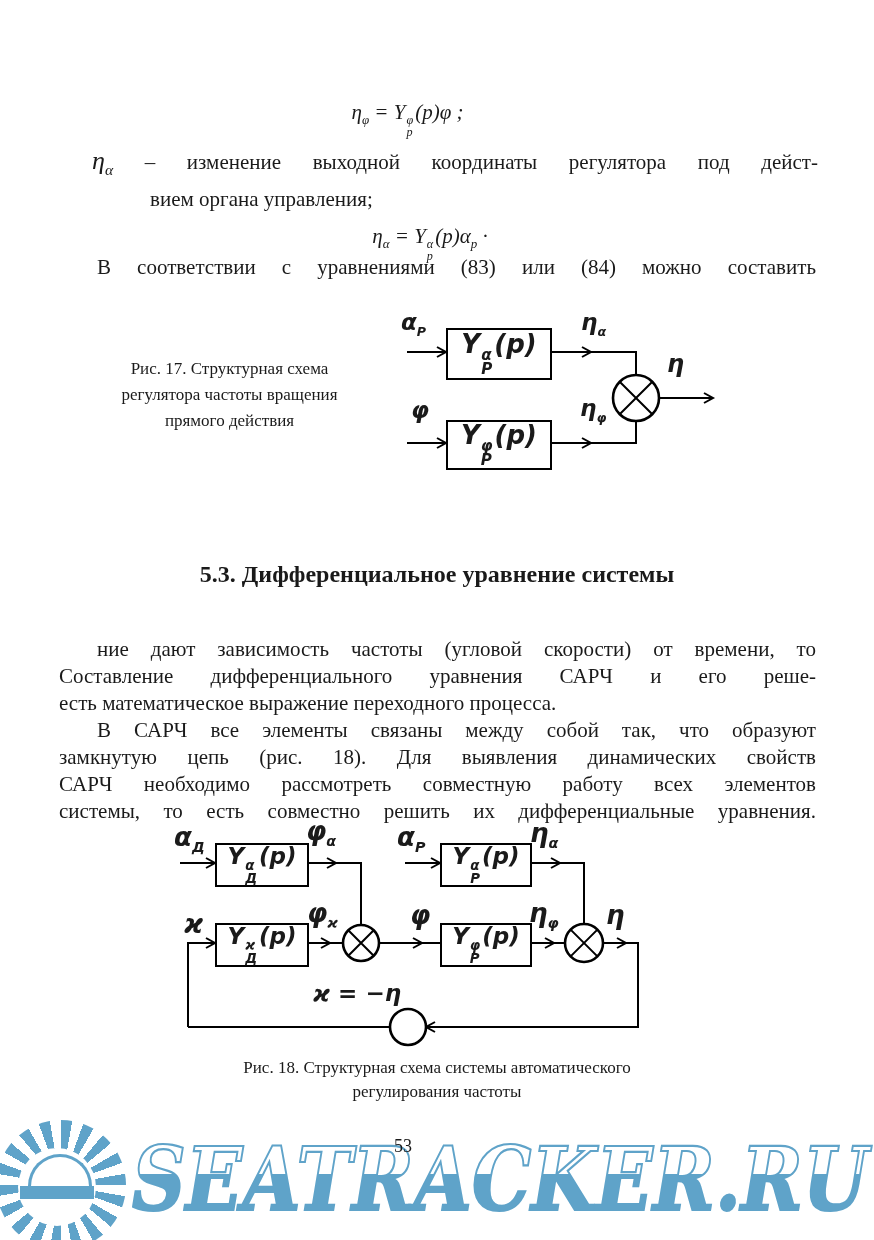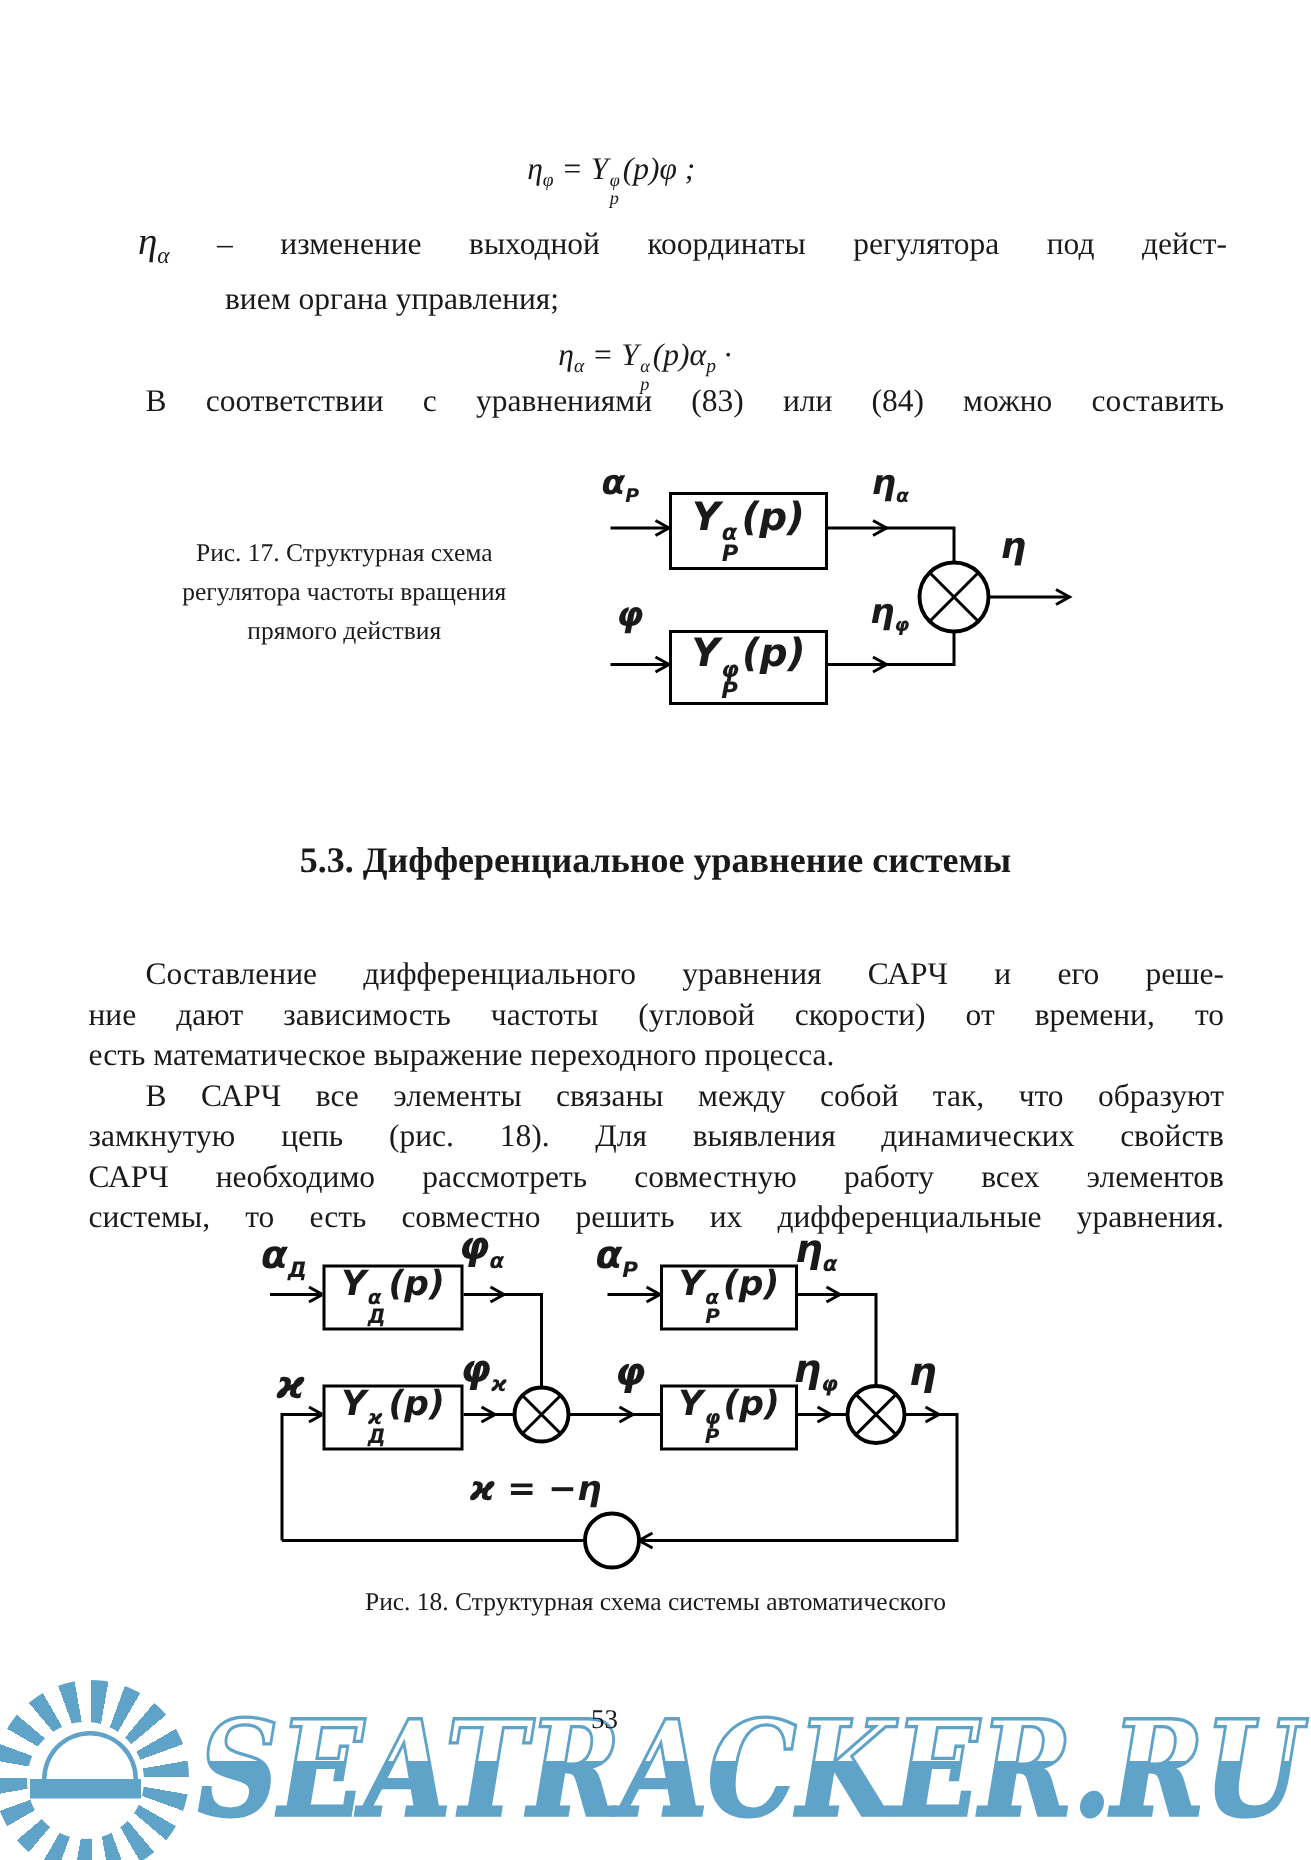--- a/index.html
+++ b/index.html
@@ -140,22 +140,22 @@
     <span class="slabel" style="left:16px; top:94px; font-size:23px;"><span>φ</span></span>
     <span class="slabel" style="left:185px; top:92px; font-size:23px;"><span>η</span><sub>φ</sub></span>
     <span class="slabel" style="left:272px; top:47px; font-size:24px;"><span>η</span></span>
   </div>
 
   <div class="abs heading" style="left:0; top:562px; width:874px;">
       <div class="tline">5.3. Дифференциальное уравнение системы</div>
     </div>
 
   <div class="abs para" style="left:59px; top:636px; width:757px;">
+      <div class="tline">ние дают зависимость частоты (угловой скорости) от времени, то</div>
       <div class="tline">Составление дифференциального уравнения САРЧ и его реше-</div>
-      <div class="tline">ние дают зависимость частоты (угловой скорости) от времени, то</div>
       <div class="tline last">есть математическое выражение переходного процесса.</div>
     </div>
 
   <div class="abs para justify-last" style="left:59px; top:717px; width:757px;">
       <div class="tline">В САРЧ все элементы связаны между собой так, что образуют</div>
       <div class="tline">замкнутую цепь (рис. 18). Для выявления динамических свойств</div>
       <div class="tline">САРЧ необходимо рассмотреть совместную работу всех элементов</div>
       <div class="tline last">системы, то есть совместно решить их дифференциальные уравнения.</div>
     </div>
 
@@ -218,20 +218,21 @@
     <span class="slabel" style="left:14px; top:93px;"><span>ϰ</span></span>
     <span class="slabel" style="left:137px; top:82px;"><span>φ</span><sub>ϰ</sub></span>
     <span class="slabel" style="left:240px; top:84px;"><span>φ</span></span>
     <span class="slabel" style="left:359px; top:82px;"><span>η</span><sub>φ</sub></span>
     <span class="slabel" style="left:436px; top:84px;"><span>η</span></span>
     <span class="slabel feedback-eq" style="left:143px; top:164px;">ϰ = −η</span>
   </div>
 
   <div class="abs caption" style="left:0; top:1056px; width:874px; line-height:24px;">
       <div class="tline">Рис. 18. Структурная схема системы автоматического</div>
+      <div class="tline last">регулирования частоты</div>
     </div>
 
   <div class="abs pagenum" style="left:394px; top:1136px;">53</div>
 
   <div class="watermark">
     <div class="sun">
       <div class="sun-core"></div>
       <div class="sun-dome"></div>
       <div class="sun-band"></div>
     </div>

